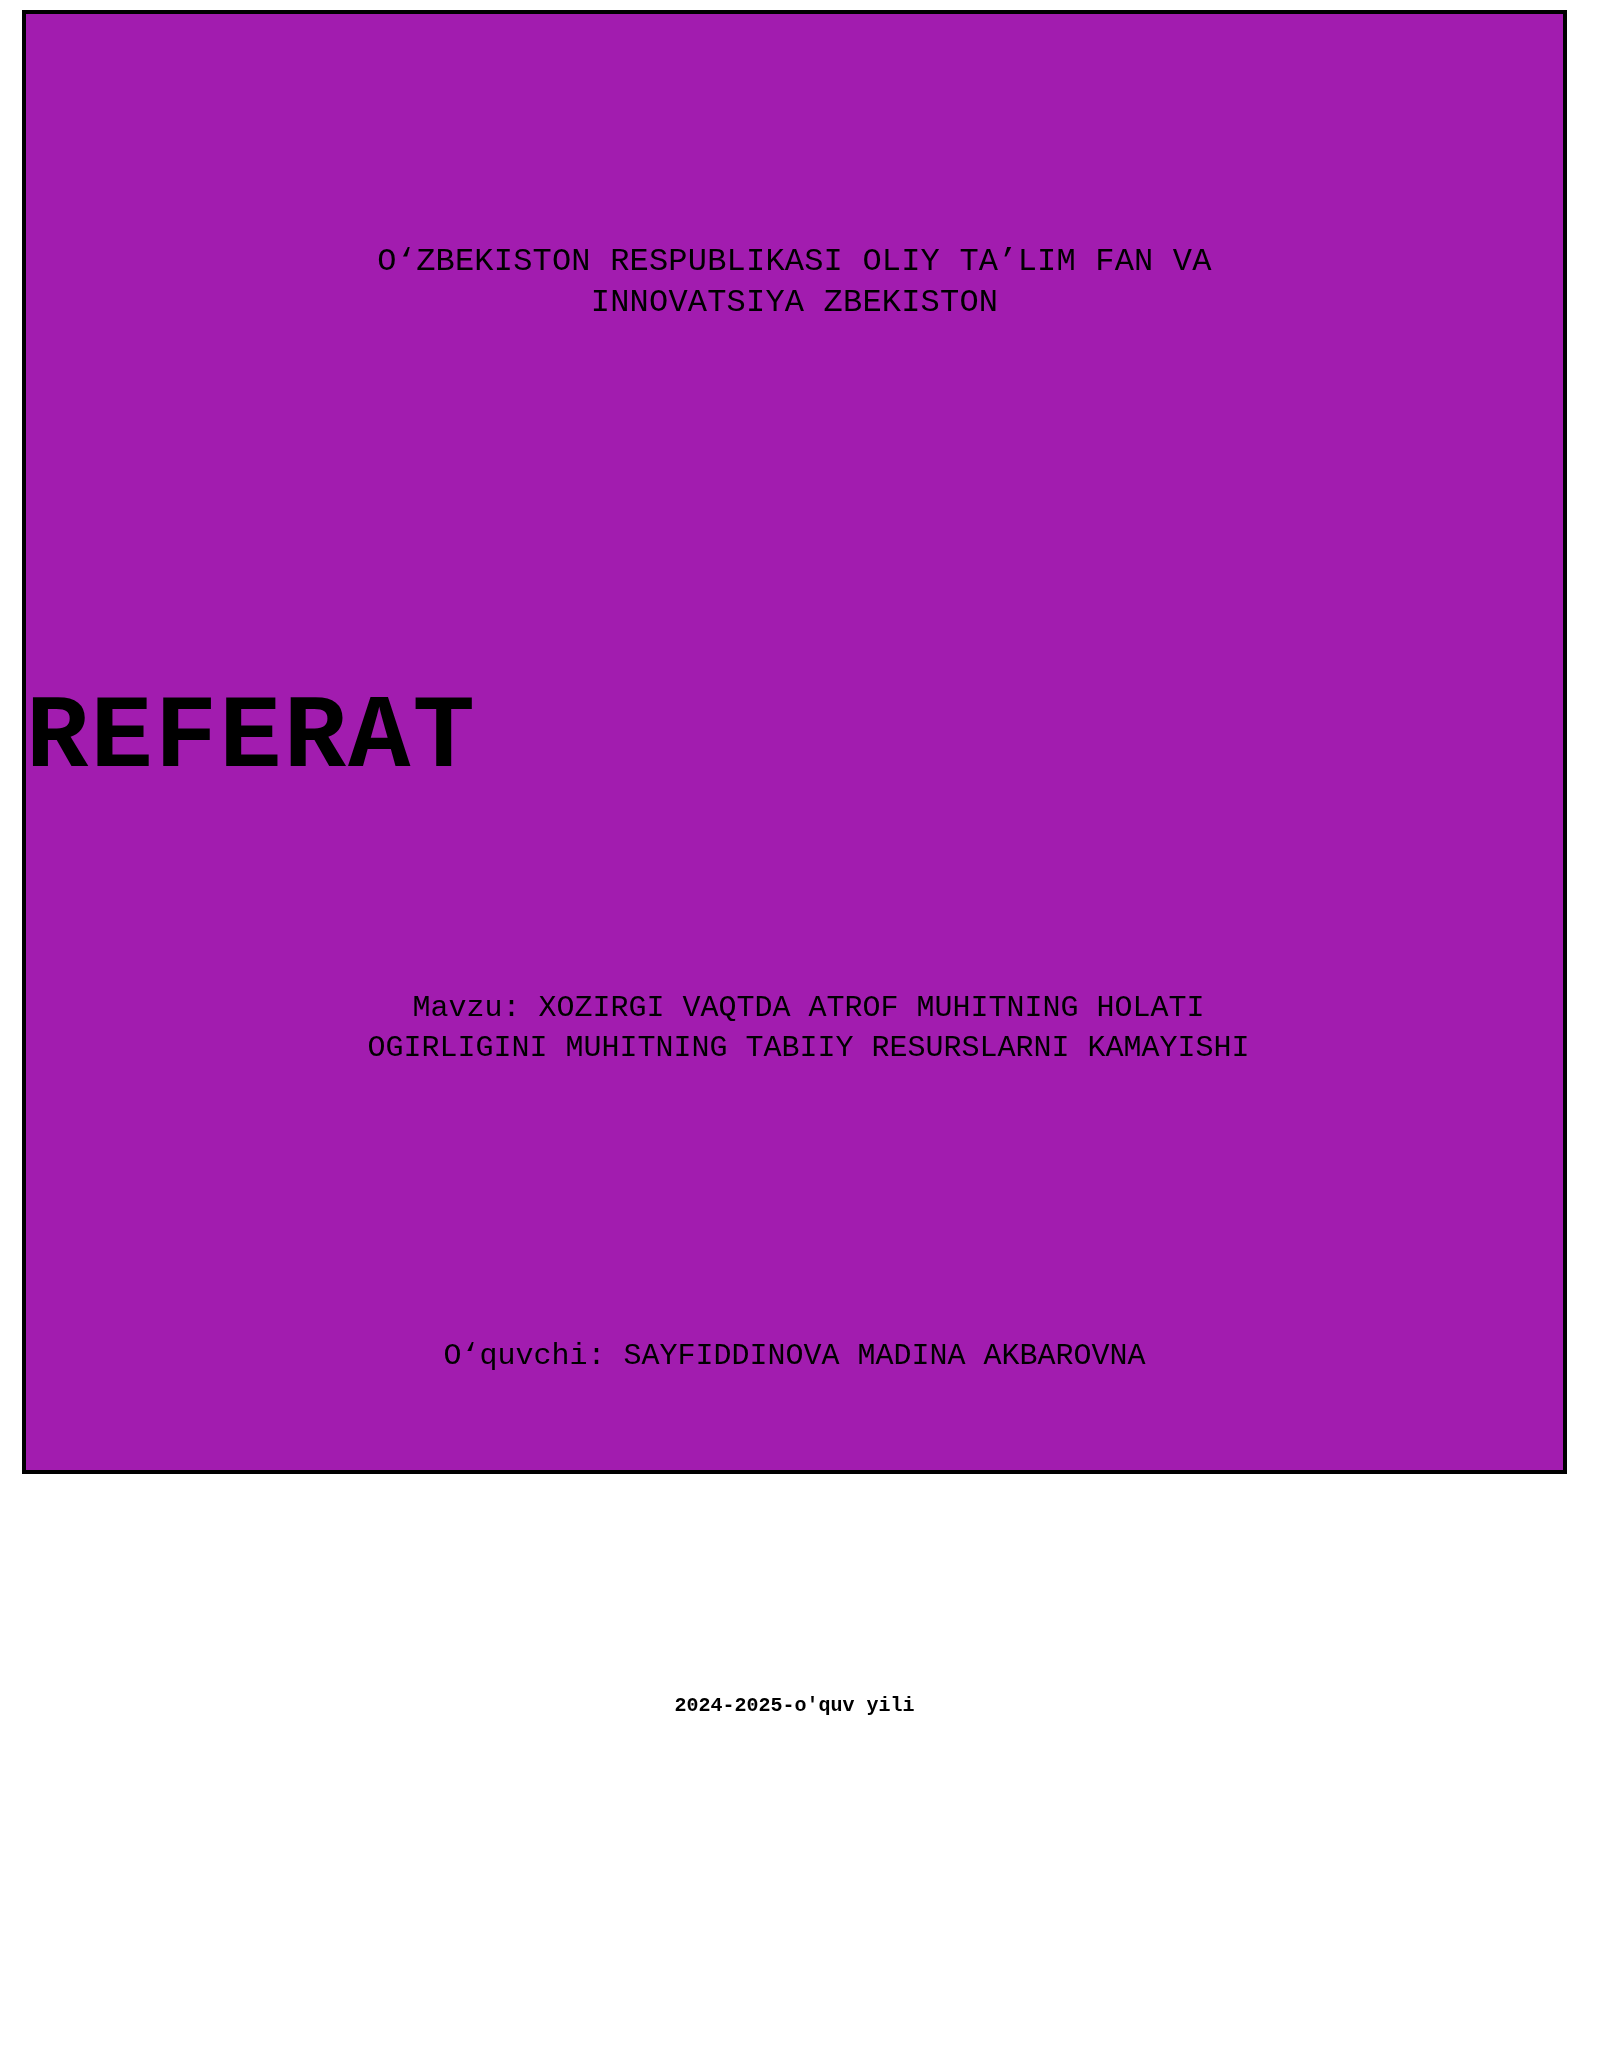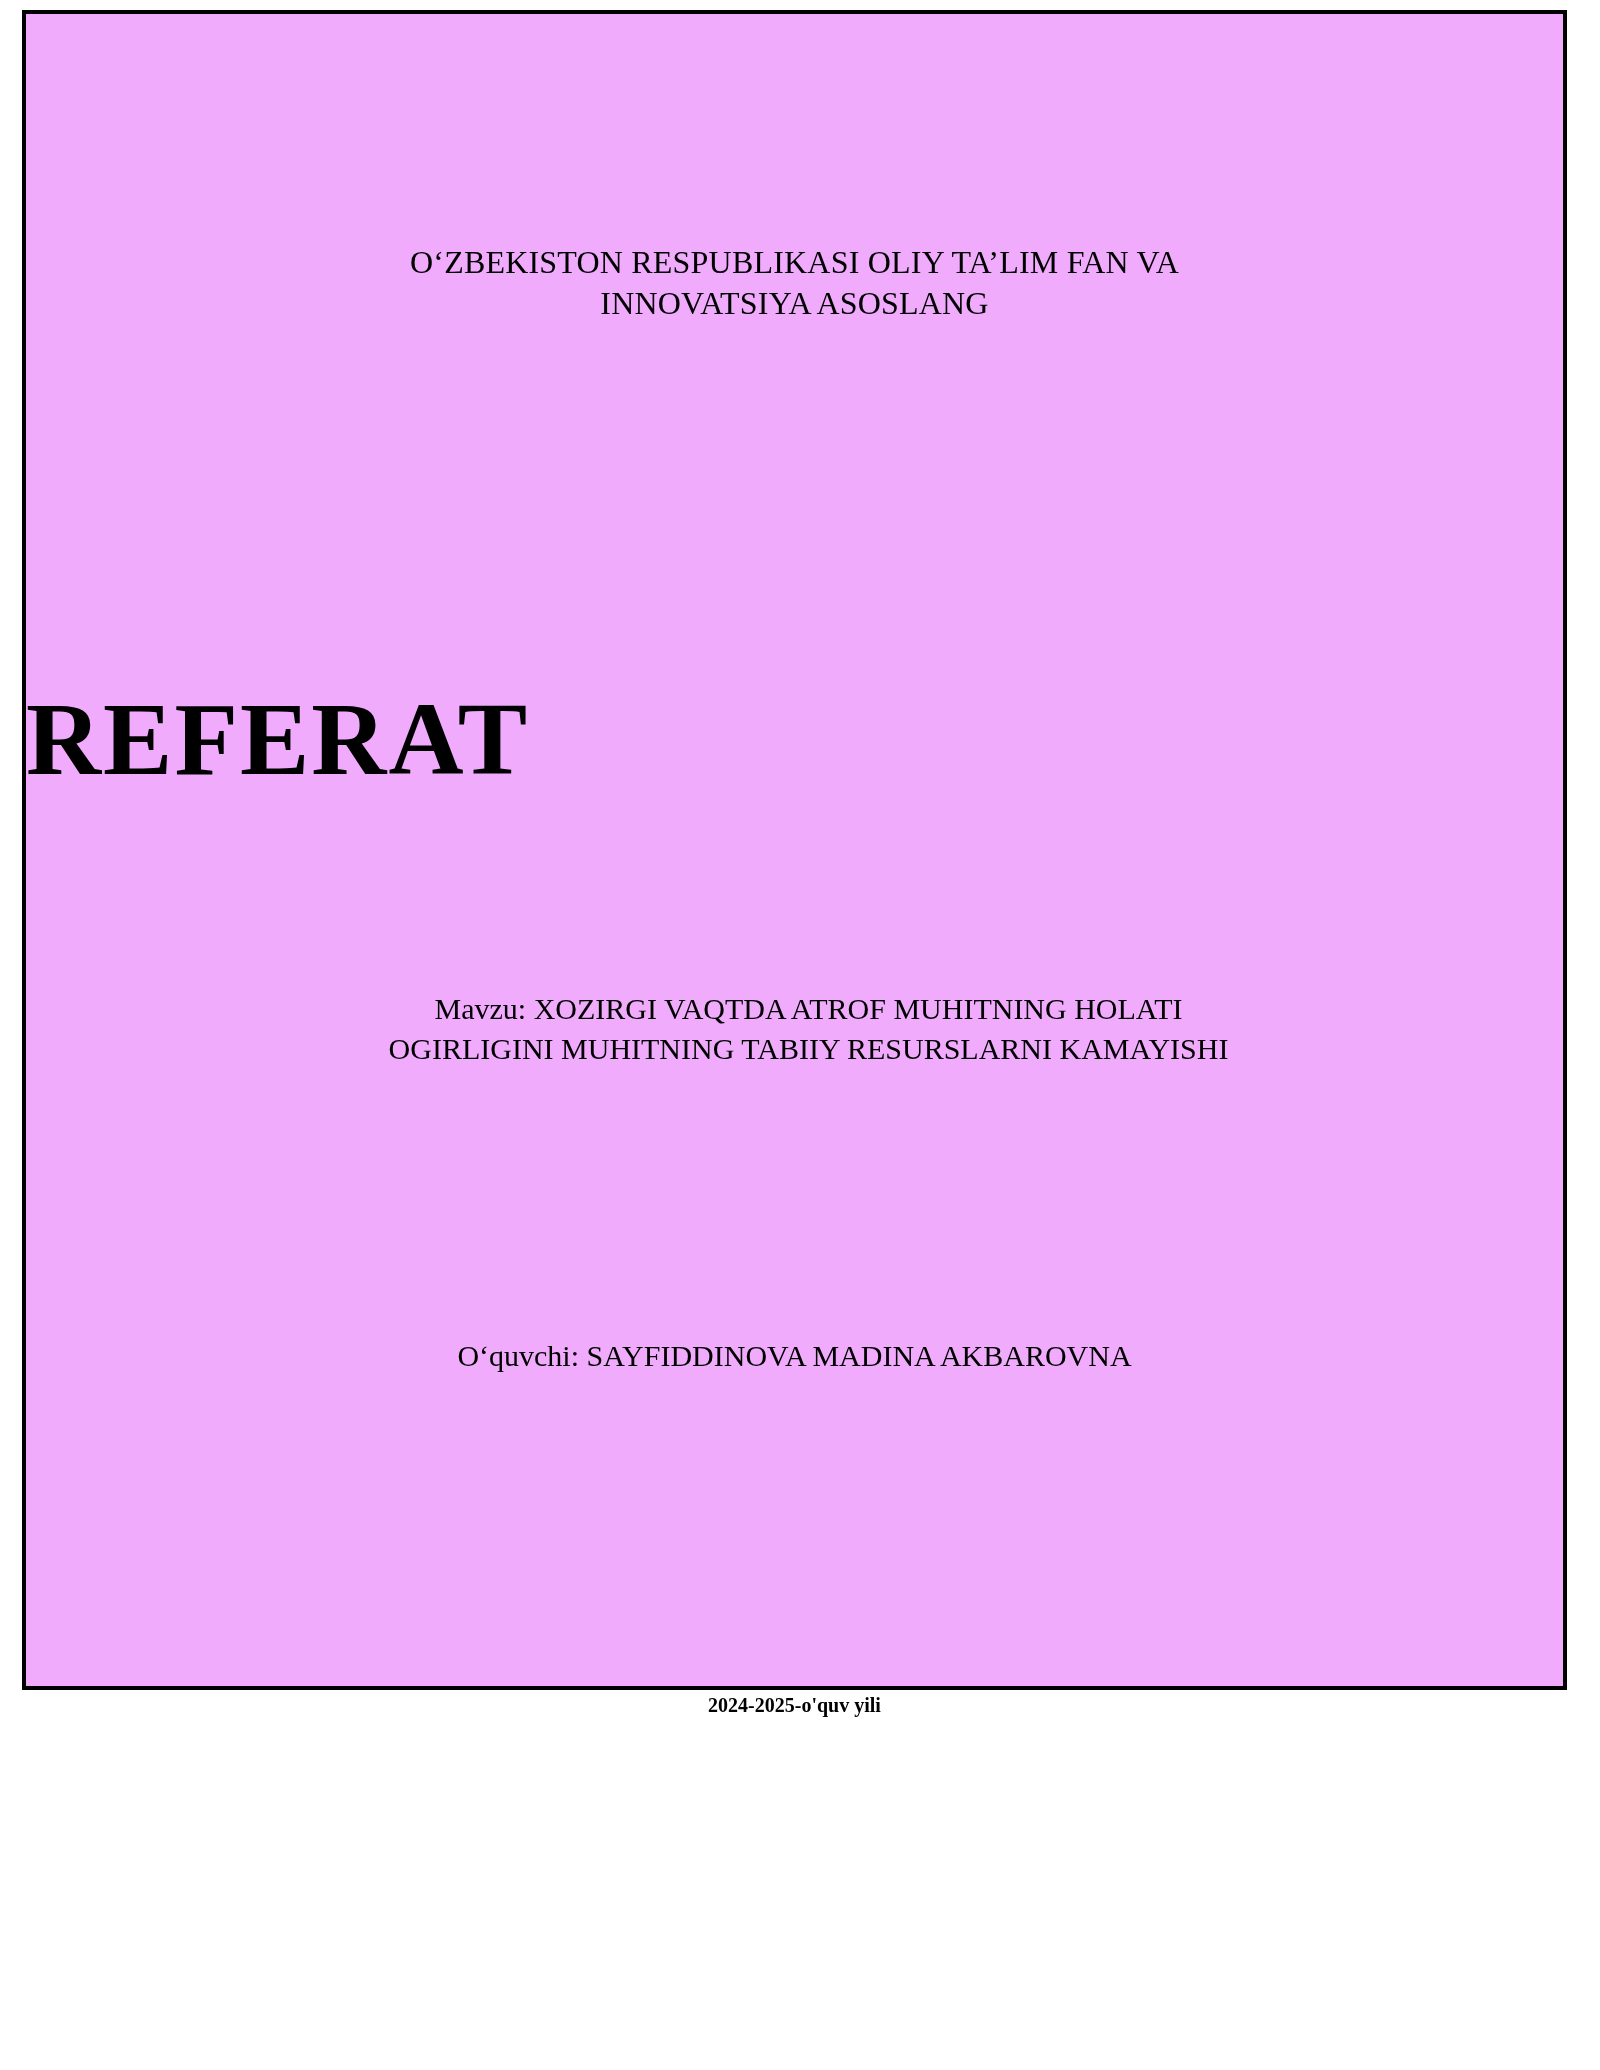--- a/index.html
+++ b/index.html
@@ -13,23 +13,24 @@
     font-family: "Liberation Serif", serif;
     color: #000000;
     overflow: hidden;
   }
   .page-frame {
     box-sizing: border-box;
     position: absolute;
     left: 22px;
     top: 10px;
     width: 1545px;
-    height: 1680px;
+    height: 1464px;
     border: 4px solid #000000;
-    background: #f0abfc;
+    background: #a21caf;
+    font-family: Liberation Mono, monospace;
   }
   .page-inner {
     position: relative;
     width: 100%;
     height: 100%;
   }
   .header-block {
     position: absolute;
     left: 0;
     right: 0;
@@ -86,21 +87,21 @@
   }
 </style>
 </head>
 <body>
 
 <div class="page-frame">
   <div class="page-inner">
 
     <div class="header-block">
       <span class="header-line">O‘ZBEKISTON RESPUBLIKASI OLIY TA’LIM FAN VA</span>
-      <span class="header-line">INNOVATSIYA ASOSLANG</span>
+      <span class="header-line">INNOVATSIYA ZBEKISTON</span>
     </div>
 
     <div class="title-main">REFERAT</div>
 
     <div class="subject-block">
       <span class="subject-line">Mavzu: XOZIRGI VAQTDA ATROF MUHITNING HOLATI</span>
       <span class="subject-line">OGIRLIGINI MUHITNING TABIIY RESURSLARNI KAMAYISHI</span>
     </div>
 
     <div class="student-block">O‘quvchi: SAYFIDDINOVA MADINA AKBAROVNA</div>

